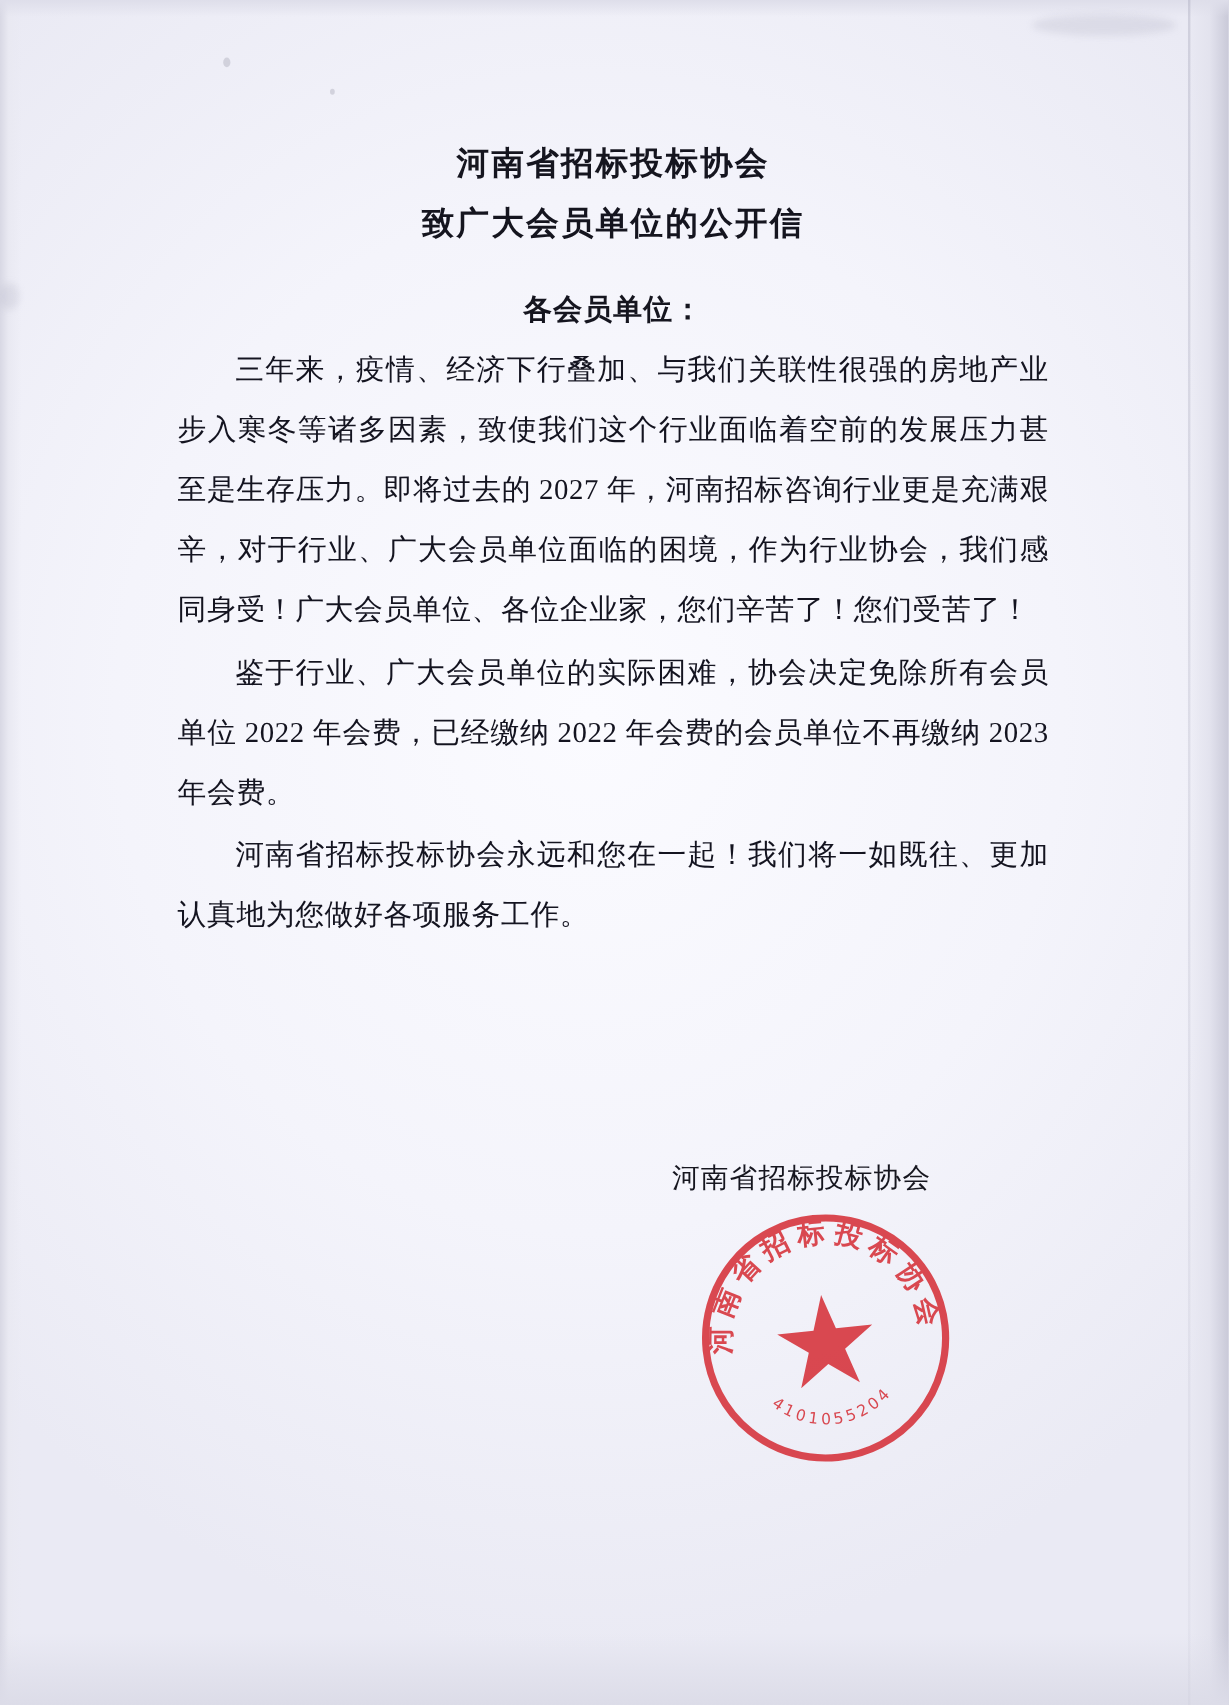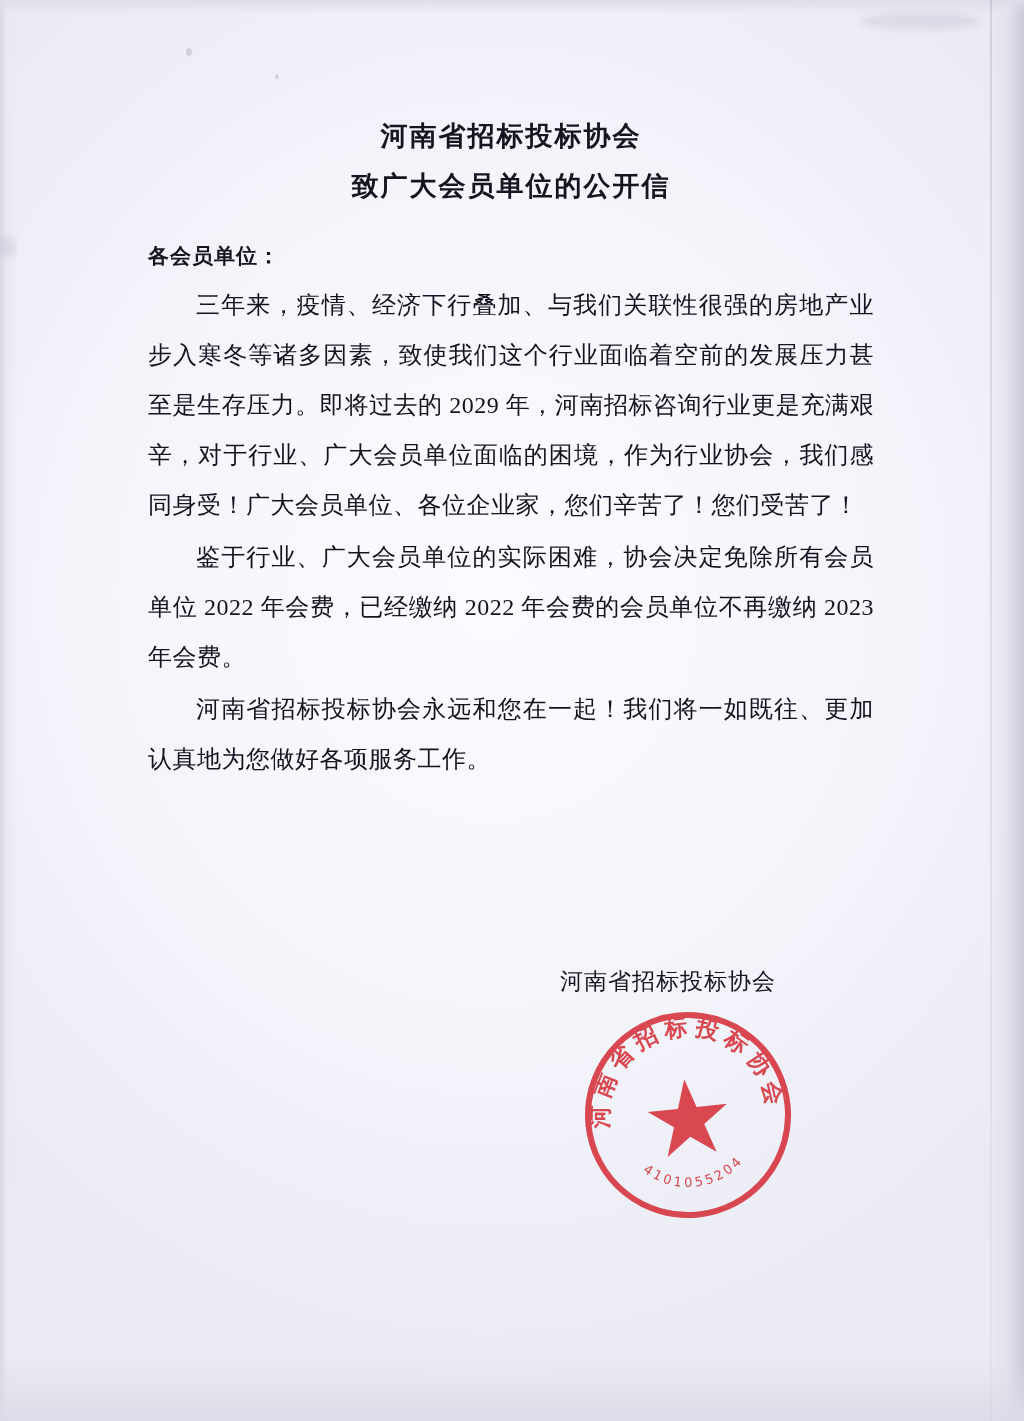--- a/index.html
+++ b/index.html
@@ -79,24 +79,25 @@
     font-size: 27px;
     letter-spacing: 2px;
     color: #15151f;
   }
   .title-line-1 { margin-bottom: 14px; }
   .title-line-2 { margin-bottom: 38px; }
 
   .salutation {
     font-family: "DejaVu Sans", sans-serif;
     font-weight: 700;
-    font-size: 21px;
+    font-size: 24px;
     letter-spacing: 1px;
     margin: 6px 0 10px 0;
     color: #15151f;
+    text-align: center;
   }
 
   .para {
     font-size: 24px;
     line-height: 50px;
     text-align: justify;
     text-justify: inter-ideograph;
     text-indent: 2em;
     letter-spacing: 0.5px;
     margin: 0 0 2px 0;
@@ -149,21 +150,21 @@
   <div class="smudge" style="left:860px; top:12px; width:120px; height:18px;"></div>
 
   <div class="letter">
 
     <div class="title title-line-1">河南省招标投标协会</div>
 
     <div class="title title-line-2">致广大会员单位的公开信</div>
 
     <div class="salutation">各会员单位：</div>
 
-    <p class="para">三年来，疫情、经济下行叠加、与我们关联性很强的房地产业步入寒冬等诸多因素，致使我们这个行业面临着空前的发展压力甚至是生存压力。即将过去的 2029 年，河南招标咨询行业更是充满艰辛，对于行业、广大会员单位面临的困境，作为行业协会，我们感同身受！广大会员单位、各位企业家，您们辛苦了！您们受苦了！</p>
+    <p class="para">三年来，疫情、经济下行叠加、与我们关联性很强的房地产业步入寒冬等诸多因素，致使我们这个行业面临着空前的发展压力甚至是生存压力。即将过去的 2027 年，河南招标咨询行业更是充满艰辛，对于行业、广大会员单位面临的困境，作为行业协会，我们感同身受！广大会员单位、各位企业家，您们辛苦了！您们受苦了！</p>
 
 
     <p class="para">鉴于行业、广大会员单位的实际困难，协会决定免除所有会员单位 2022 年会费，已经缴纳 2022 年会费的会员单位不再缴纳 2023 年会费。</p>
 
     <p class="para">河南省招标投标协会永远和您在一起！我们将一如既往、更加认真地为您做好各项服务工作。</p>
   </div>
 
   <div class="signature">
     <div>河南省招标投标协会</div>
   </div>

